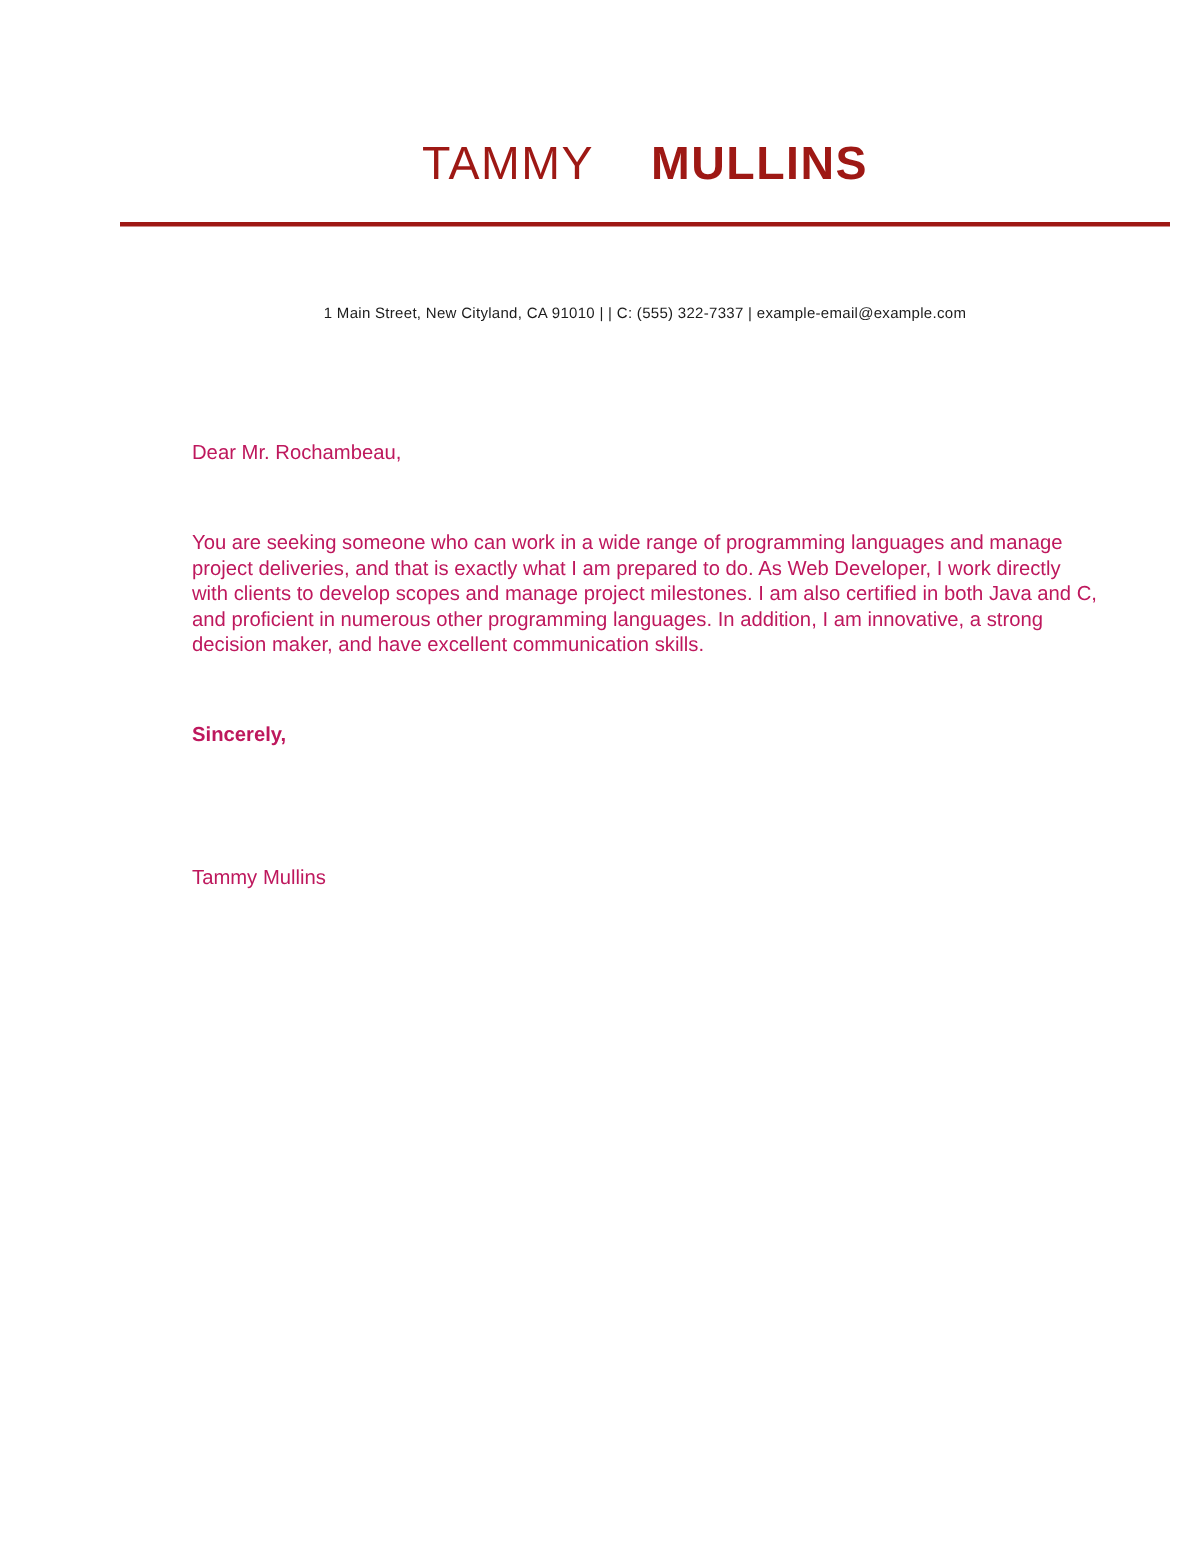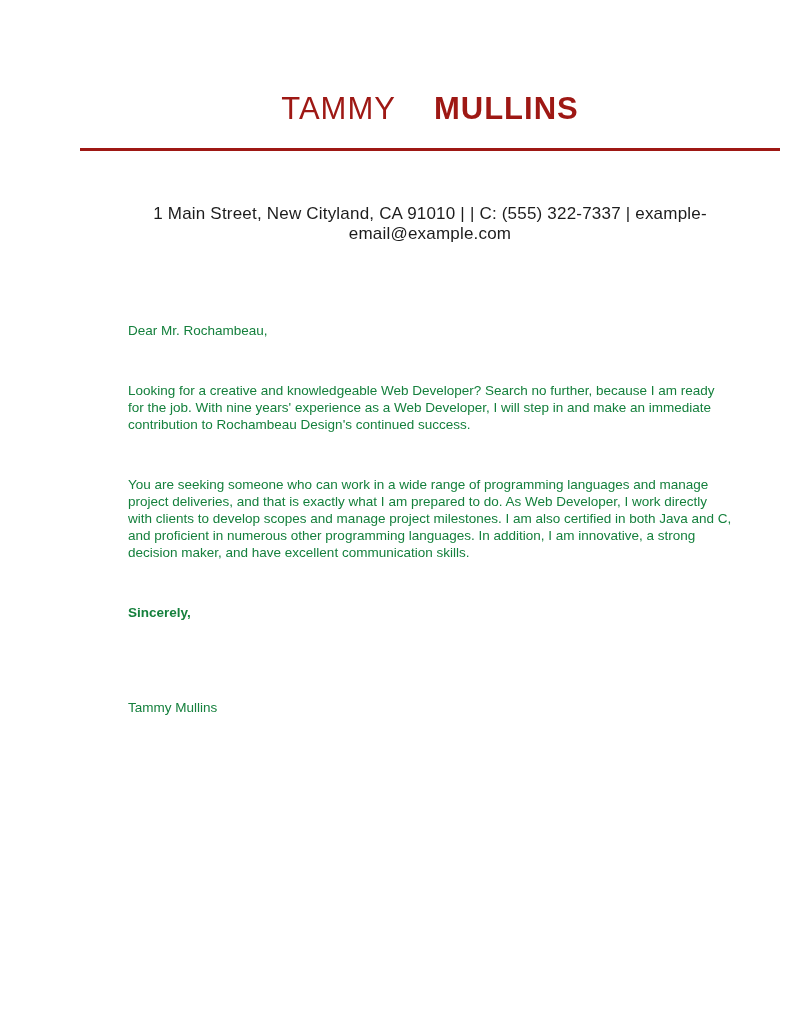--- a/index.html
+++ b/index.html
@@ -31,29 +31,29 @@
   .header-rule {
     width: 700px;
     height: 0;
     border: none;
     border-top: 3px solid var(--accent);
     margin: 7px auto 0 auto;
   }
   .contact-line {
     margin-top: 8px;
     text-align: center;
-    font-size: 17px;
+    font-size: 10px;
     color: #1c1c1c;
     letter-spacing: 0.2px;
   }
   .letter-body {
     margin: 18px 53px 0 53px;
     font-size: 13.5px;
     line-height: 17px;
-    color: #15803d;
+    color: #be185d;
   }
   .letter-body p { margin-bottom: 13px; }
   .greeting { margin-bottom: 12px; }
   .signoff { margin-bottom: 0; font-weight: bold; }
   .signature-space { height: 35px; }
   .signature { margin-bottom: 0; }
 </style>
 </head>
 <body>
 
@@ -63,21 +63,20 @@
     <div class="name-title">
       <span class="name-first">TAMMY</span><span class="name-last">MULLINS</span>
     </div>
     <hr class="header-rule">
     <div class="contact-line">1 Main Street, New Cityland, CA 91010 | | C: (555) 322-7337 | example-email@example.com</div>
   </div>
 
   <div class="letter-body">
     <p class="greeting">Dear Mr. Rochambeau,</p>
 
-    <p>Looking for a creative and knowledgeable Web Developer? Search no further, because I am ready for the job. With nine years' experience as a Web Developer, I will step in and make an immediate contribution to Rochambeau Design's continued success.</p>
 
     <p>You are seeking someone who can work in a wide range of programming languages and manage project deliveries, and that is exactly what I am prepared to do. As Web Developer, I work directly with clients to develop scopes and manage project milestones. I am also certified in both Java and C, and proficient in numerous other programming languages. In addition, I am innovative, a strong decision maker, and have excellent communication skills.</p>
 
 
     <p class="signoff">Sincerely,</p>
 
     <div class="signature-space"></div>
 
     <p class="signature">Tammy Mullins</p>
   </div>

